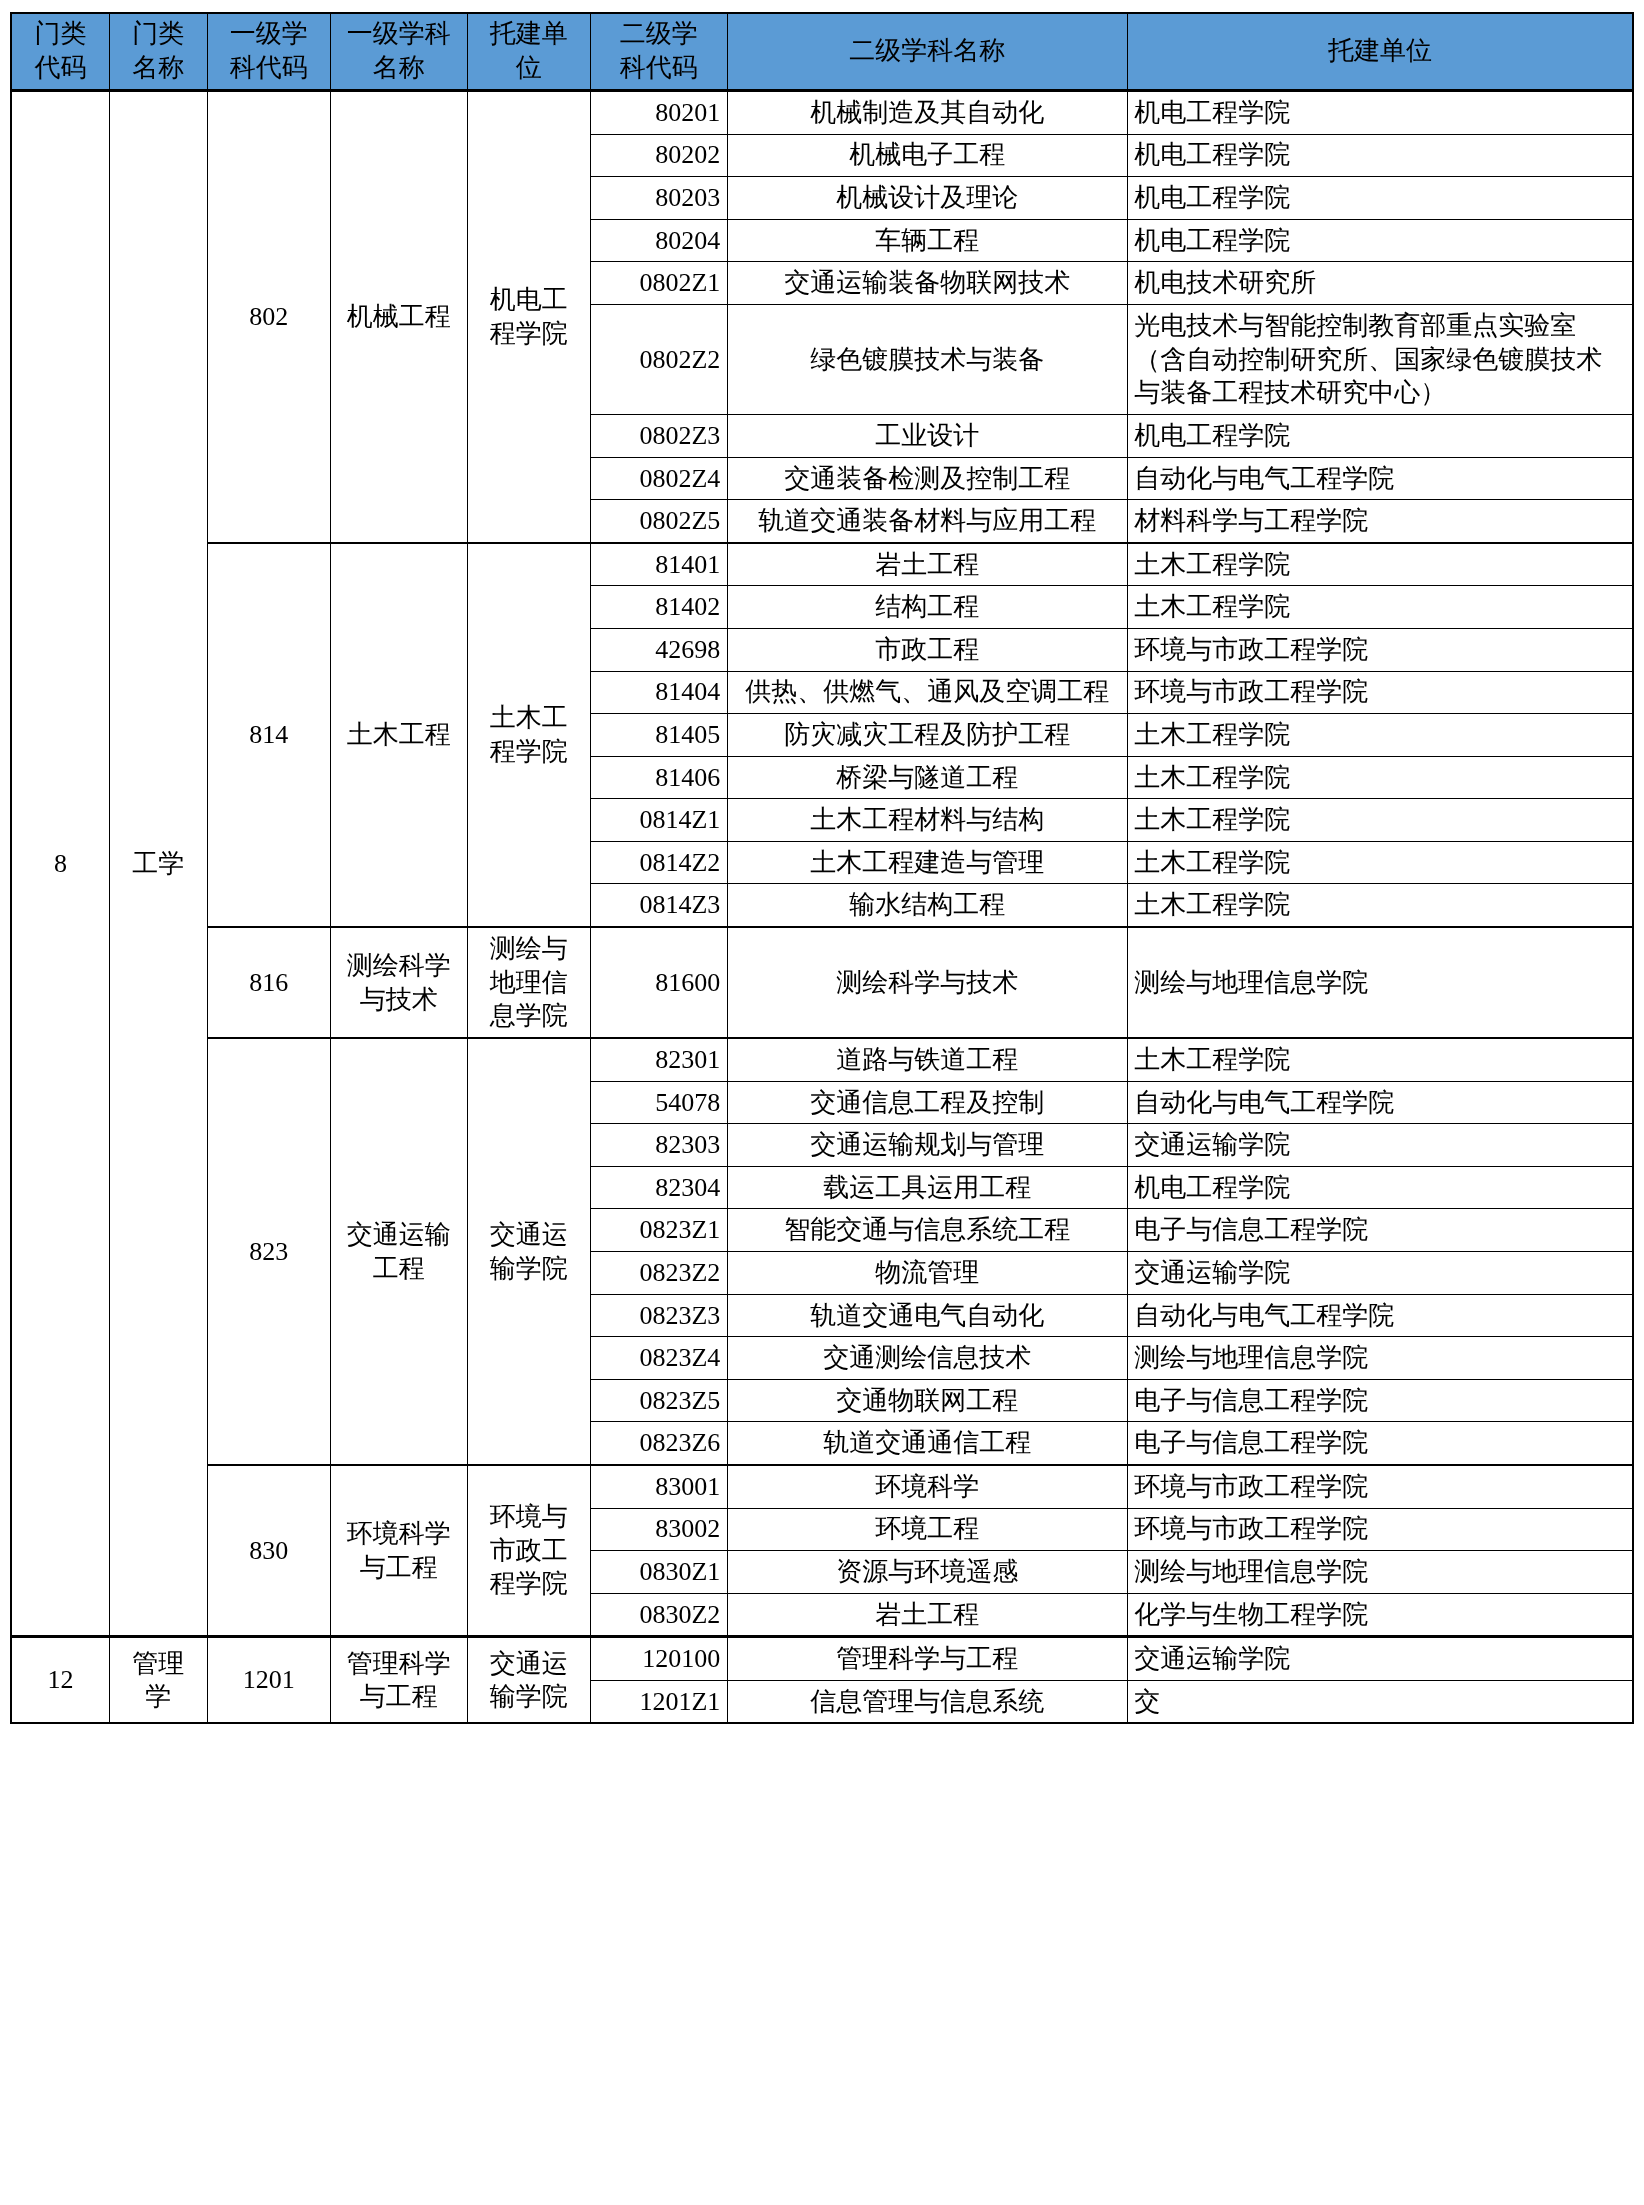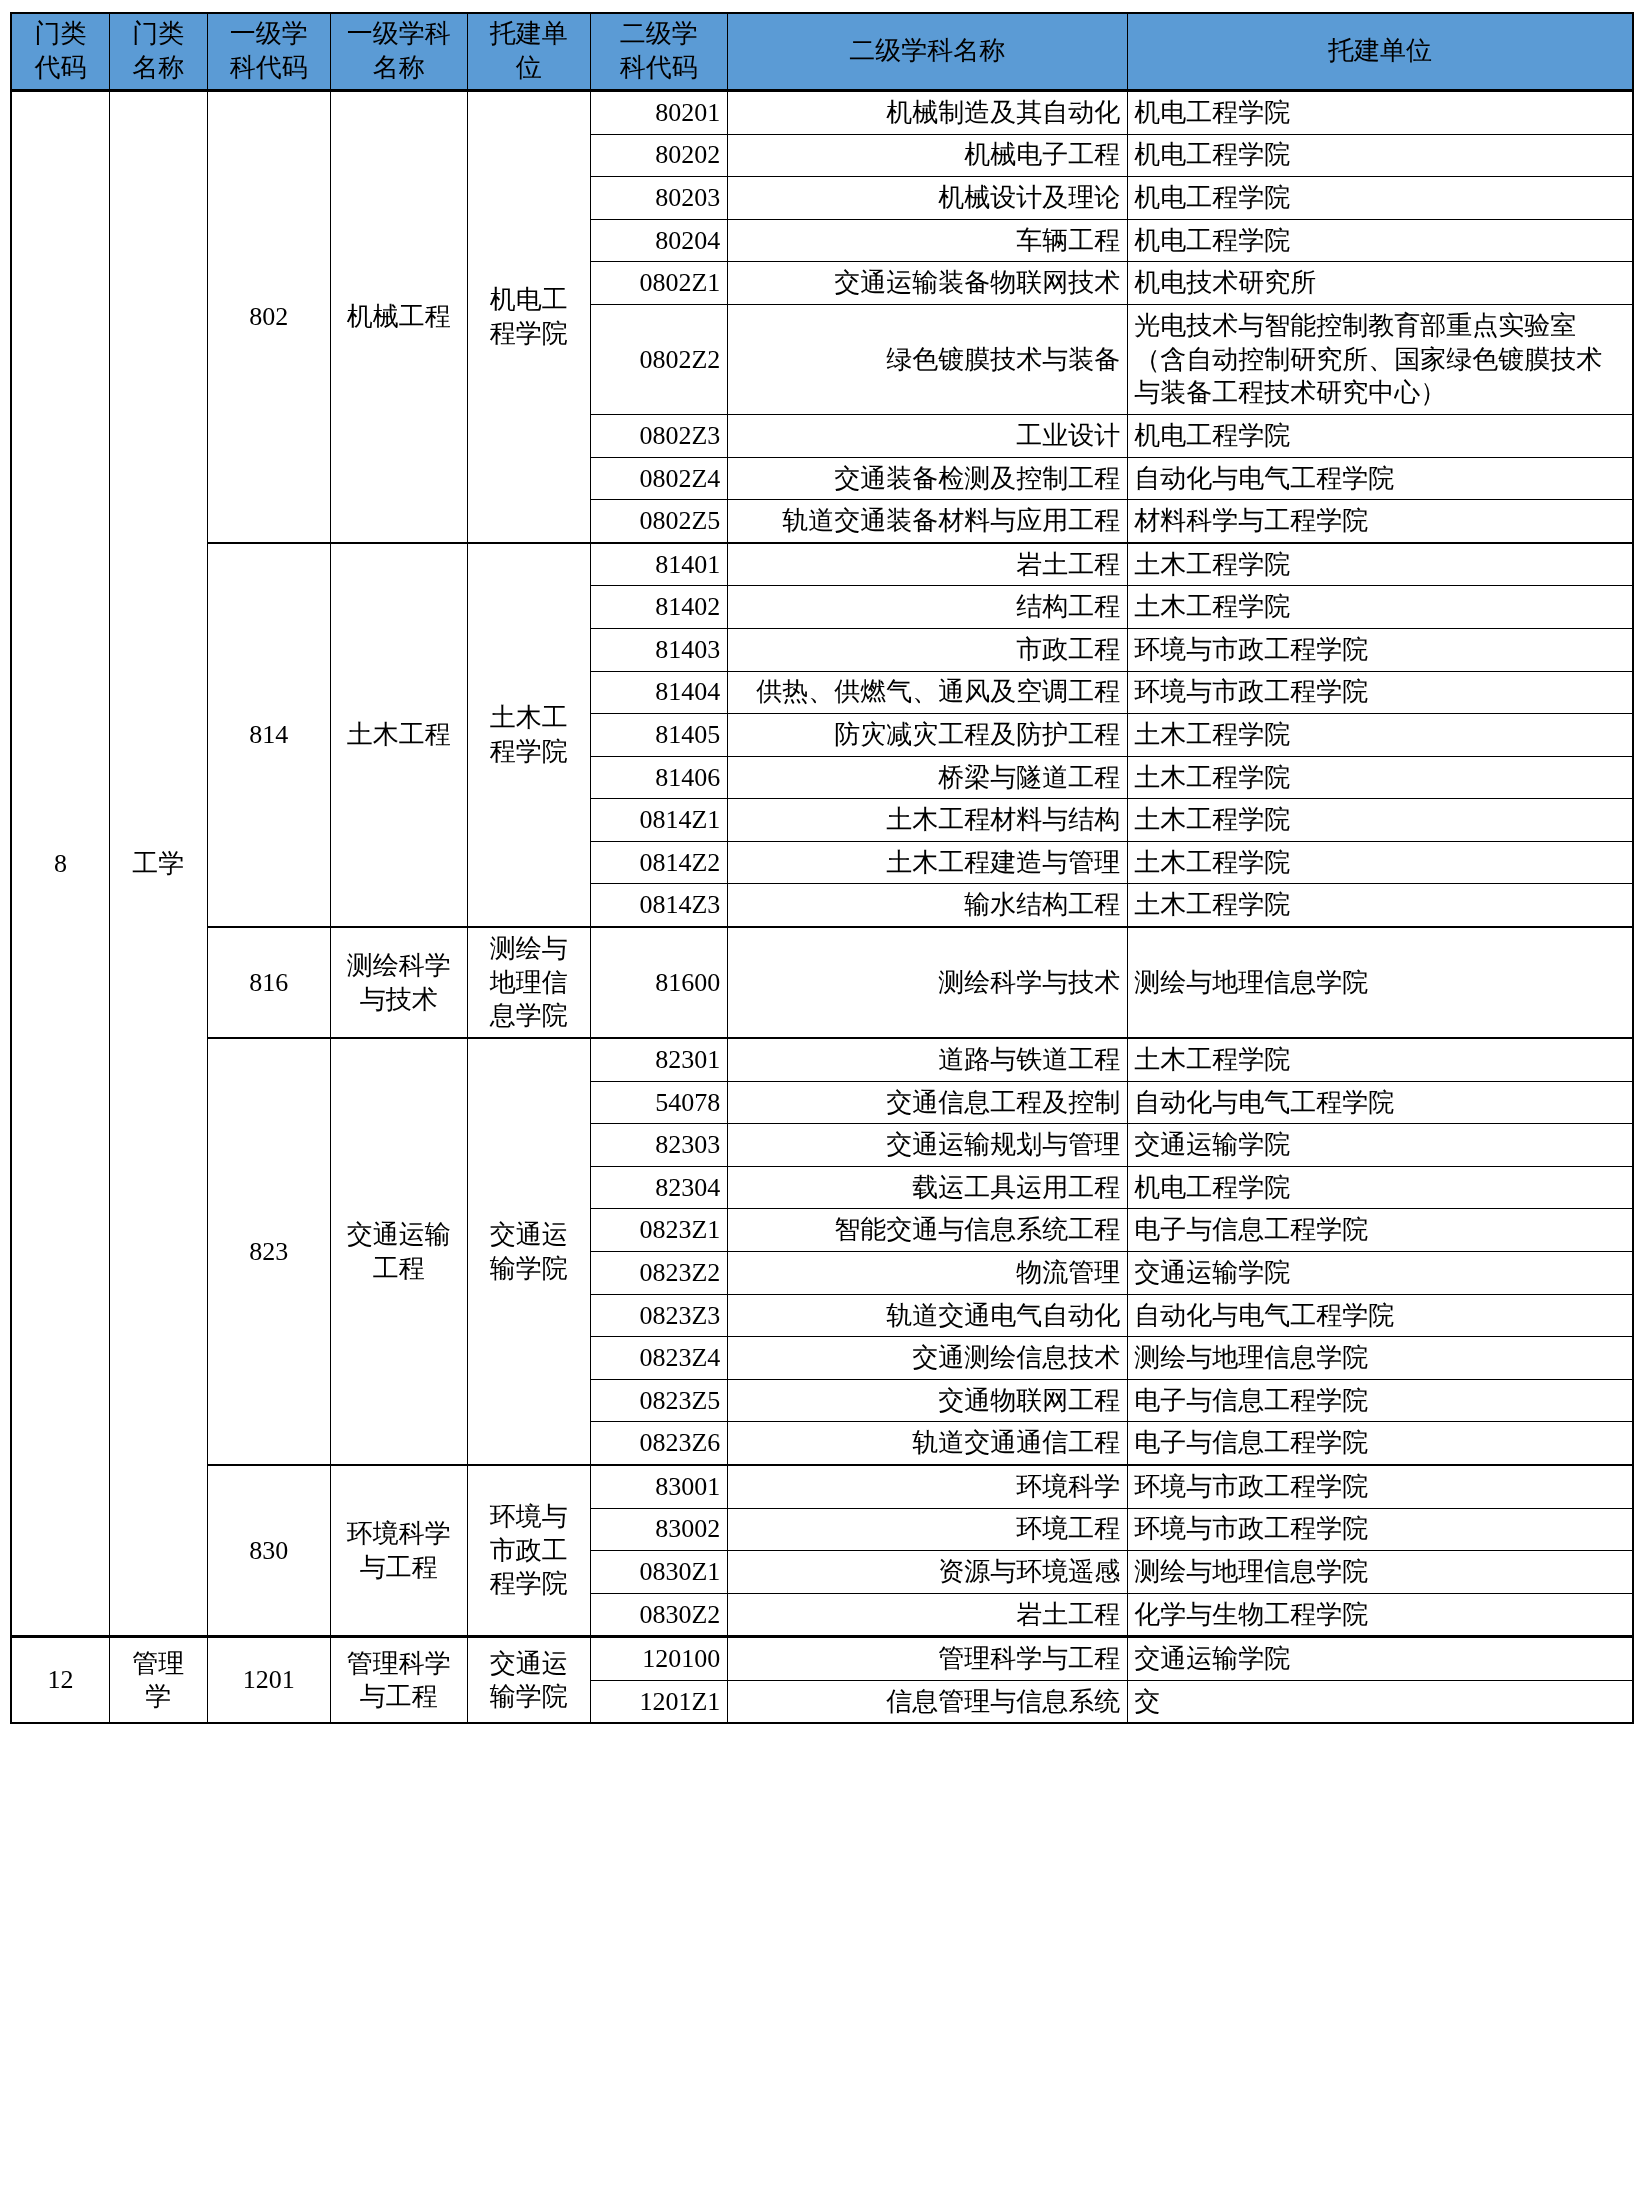--- a/index.html
+++ b/index.html
@@ -43,21 +43,21 @@
   thead th {
     background: #5b9bd5;
     font-weight: normal;
     text-align: center;
     padding: 10.3px 3.9px;
     font-size: 26px;
     line-height: 1.28;
   }
   td.vspan  { text-align: center; vertical-align: middle; }
   td.code   { text-align: right; }
-  td.name-l { text-align: right; margin-top: 44px; }
+  td.name-l { text-align: center; margin-top: 44px; }
   td.unit-c { text-align: left; }
 
   
   tr.group-start > td,
   tr.group-start > th {
     border-top: 2.6px solid #000000;
   }
   tr.men-start > td {
     border-top: 3.2px solid #000000;
   }
@@ -149,21 +149,21 @@
           <td class="code">81401</td>
           <td class="name-l">岩土工程</td>
           <td class="unit-c">土木工程学院</td>
         </tr>
         <tr>
           <td class="code">81402</td>
           <td class="name-l">结构工程</td>
           <td class="unit-c">土木工程学院</td>
         </tr>
         <tr>
-          <td class="code">81403</td>
+          <td class="code">42698</td>
           <td class="name-l">市政工程</td>
           <td class="unit-c">环境与市政工程学院</td>
         </tr>
         <tr>
           <td class="code">81404</td>
           <td class="name-l">供热、供燃气、通风及空调工程</td>
           <td class="unit-c">环境与市政工程学院</td>
         </tr>
         <tr>
           <td class="code">81405</td>

